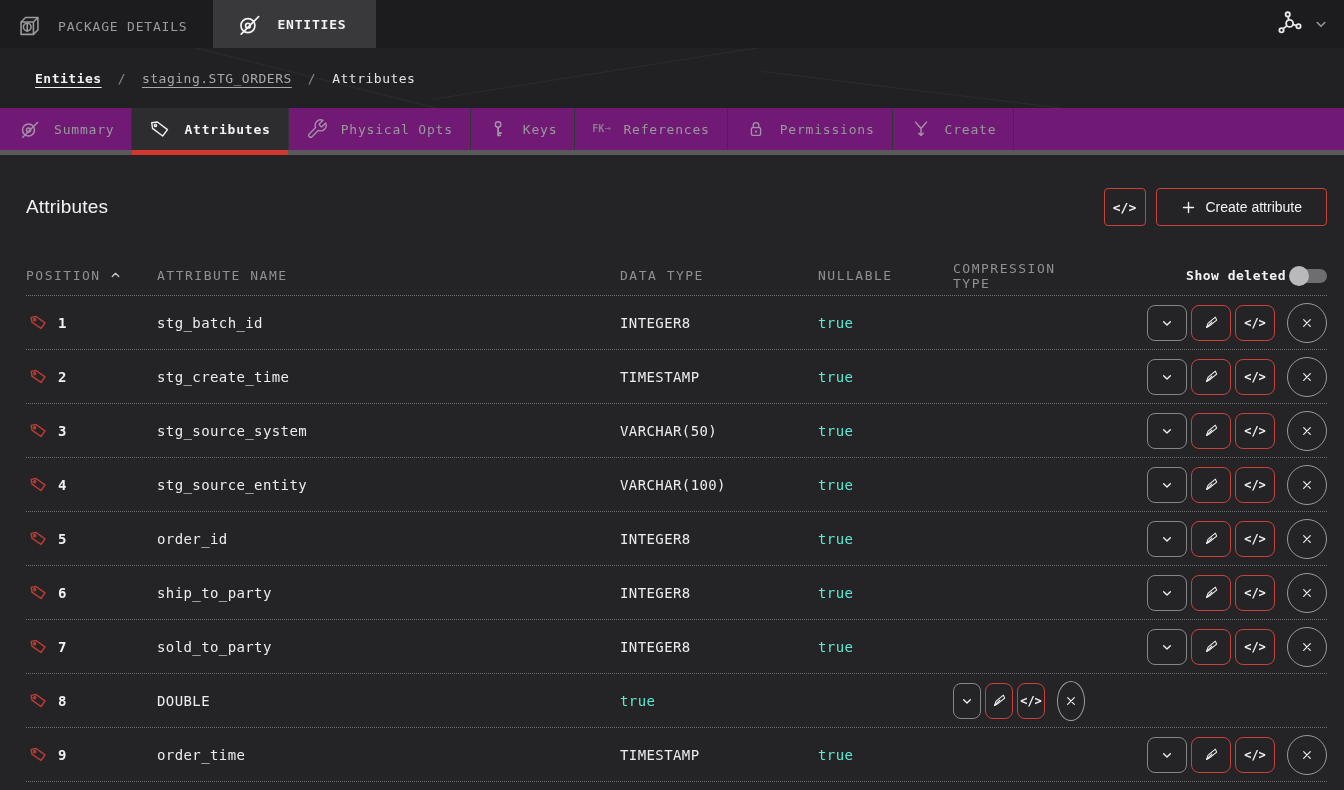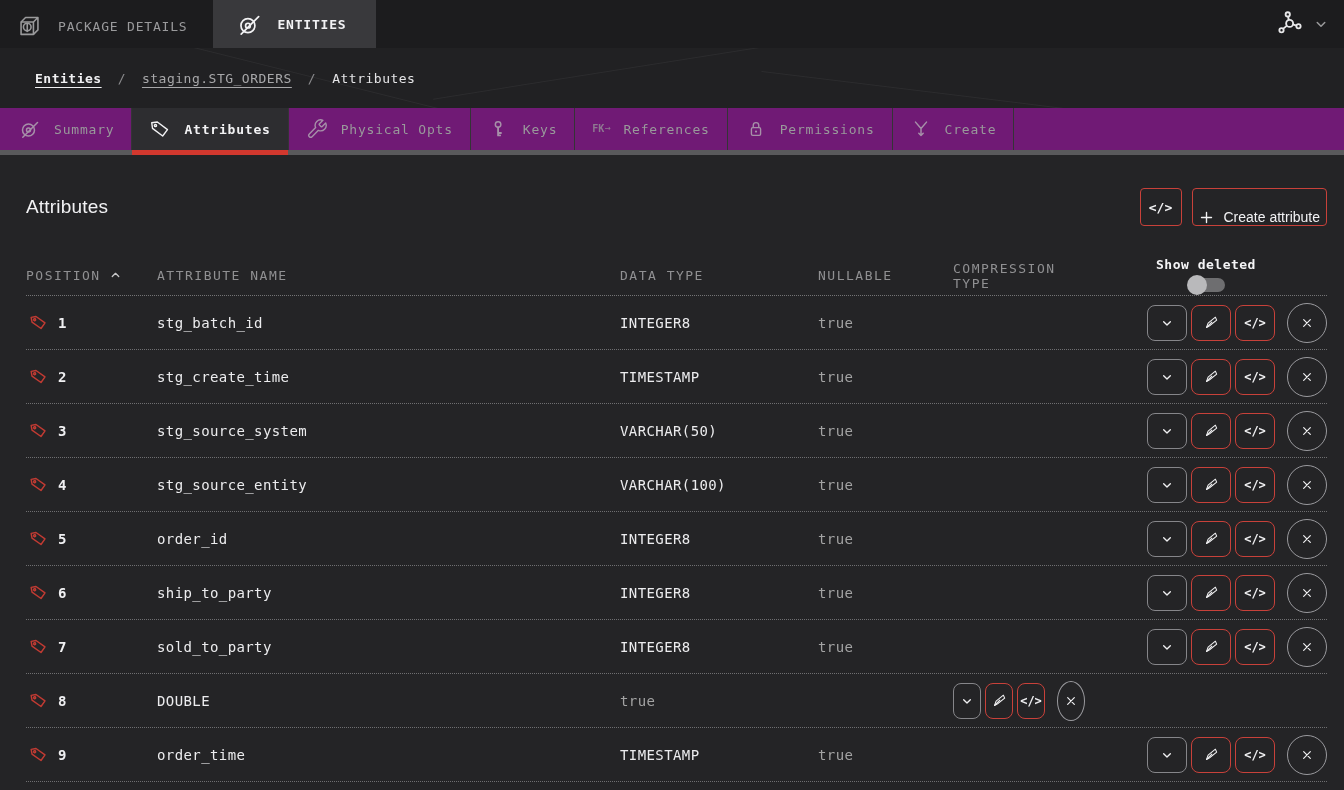--- a/index.html
+++ b/index.html
@@ -77,44 +77,44 @@
     font-size: 19px; font-weight: 400; color: #f2f2f4; letter-spacing: 0.2px;
   }
   .heading-actions { margin-left: auto; display: flex; align-items: center; gap: 10px; }
   .btn-outline-red {
     border: 1px solid #c8413a; border-radius: 4px; background: transparent;
     color: #f2f2f4; cursor: pointer; display: flex; align-items: center; justify-content: center;
   }
   .code-btn { width: 42px; height: 38px; font-size: 13px; font-weight: bold;
     font-family: "DejaVu Sans Mono", "Liberation Mono", monospace; letter-spacing: 0; }
   .create-btn {
-    height: 38px; padding: 0 6px; gap: 10px;
-    font-family: "Liberation Sans", sans-serif; font-size: 14px; color: #f2f2f4; align-items: flex-end;
+    height: 38px; padding: 0 24px; gap: 10px;
+    font-family: "Liberation Sans", sans-serif; font-size: 14px; color: #f2f2f4;
   }
 
   
   .table-grid { display: grid; grid-template-columns: 131px 463px 198px 135px 132px 1fr; align-items: center; }
   .table-header {
     margin-top: 27px; height: 40px;
     color: #909092; font-size: 13px; letter-spacing: 1.5px;
     border-bottom: 1px dotted #747476;
   }
   .th { display: flex; align-items: center; gap: 8px; }
-  .th-right { display: flex; align-items: center; justify-content: flex-end; gap: 3px; flex-direction: column; }
+  .th-right { display: flex; align-items: center; justify-content: flex-end; gap: 3px; }
   .show-deleted-label { color: #f4f4f6; font-weight: bold; font-size: 13px; letter-spacing: 0.5px; }
 
   .toggle { width: 38px; height: 20px; position: relative; cursor: pointer; flex: 0 0 auto; }
   .toggle-track { position: absolute; left: 4px; right: 0; top: 3px; height: 14px; border-radius: 7px; background: #6e6e70; }
   .toggle-knob { position: absolute; left: 0; top: 0; width: 20px; height: 20px; border-radius: 50%; background: #b9b9bb; }
 
   .row { height: 54px; border-bottom: 1px dotted #6f6f71; font-size: 14px; letter-spacing: 0.4px; }
   .pos-cell { display: flex; align-items: center; gap: 10px; padding-left: 3px; }
   .pos-num { color: #f0f0f2; font-weight: bold; }
   .name-cell, .type-cell { color: #ececee; }
-  .nullable-cell { color: #a3a3a3; }
+  .nullable-cell { color: #5eead4; }
   .compression-cell { color: #ececee; }
   .actions-cell { display: flex; align-items: center; justify-content: flex-end; }
   .row-btn {
     width: 40px; height: 36px; border-radius: 8px; background: transparent; cursor: pointer;
     display: flex; align-items: center; justify-content: center;
     border: 1px solid #86868a; color: #f0f0f2;
   }
   .row-btn.red { border-color: #c8413a; }
   .row-btn + .row-btn { margin-left: 4px; }
   .row-btn.code-cell-btn {

